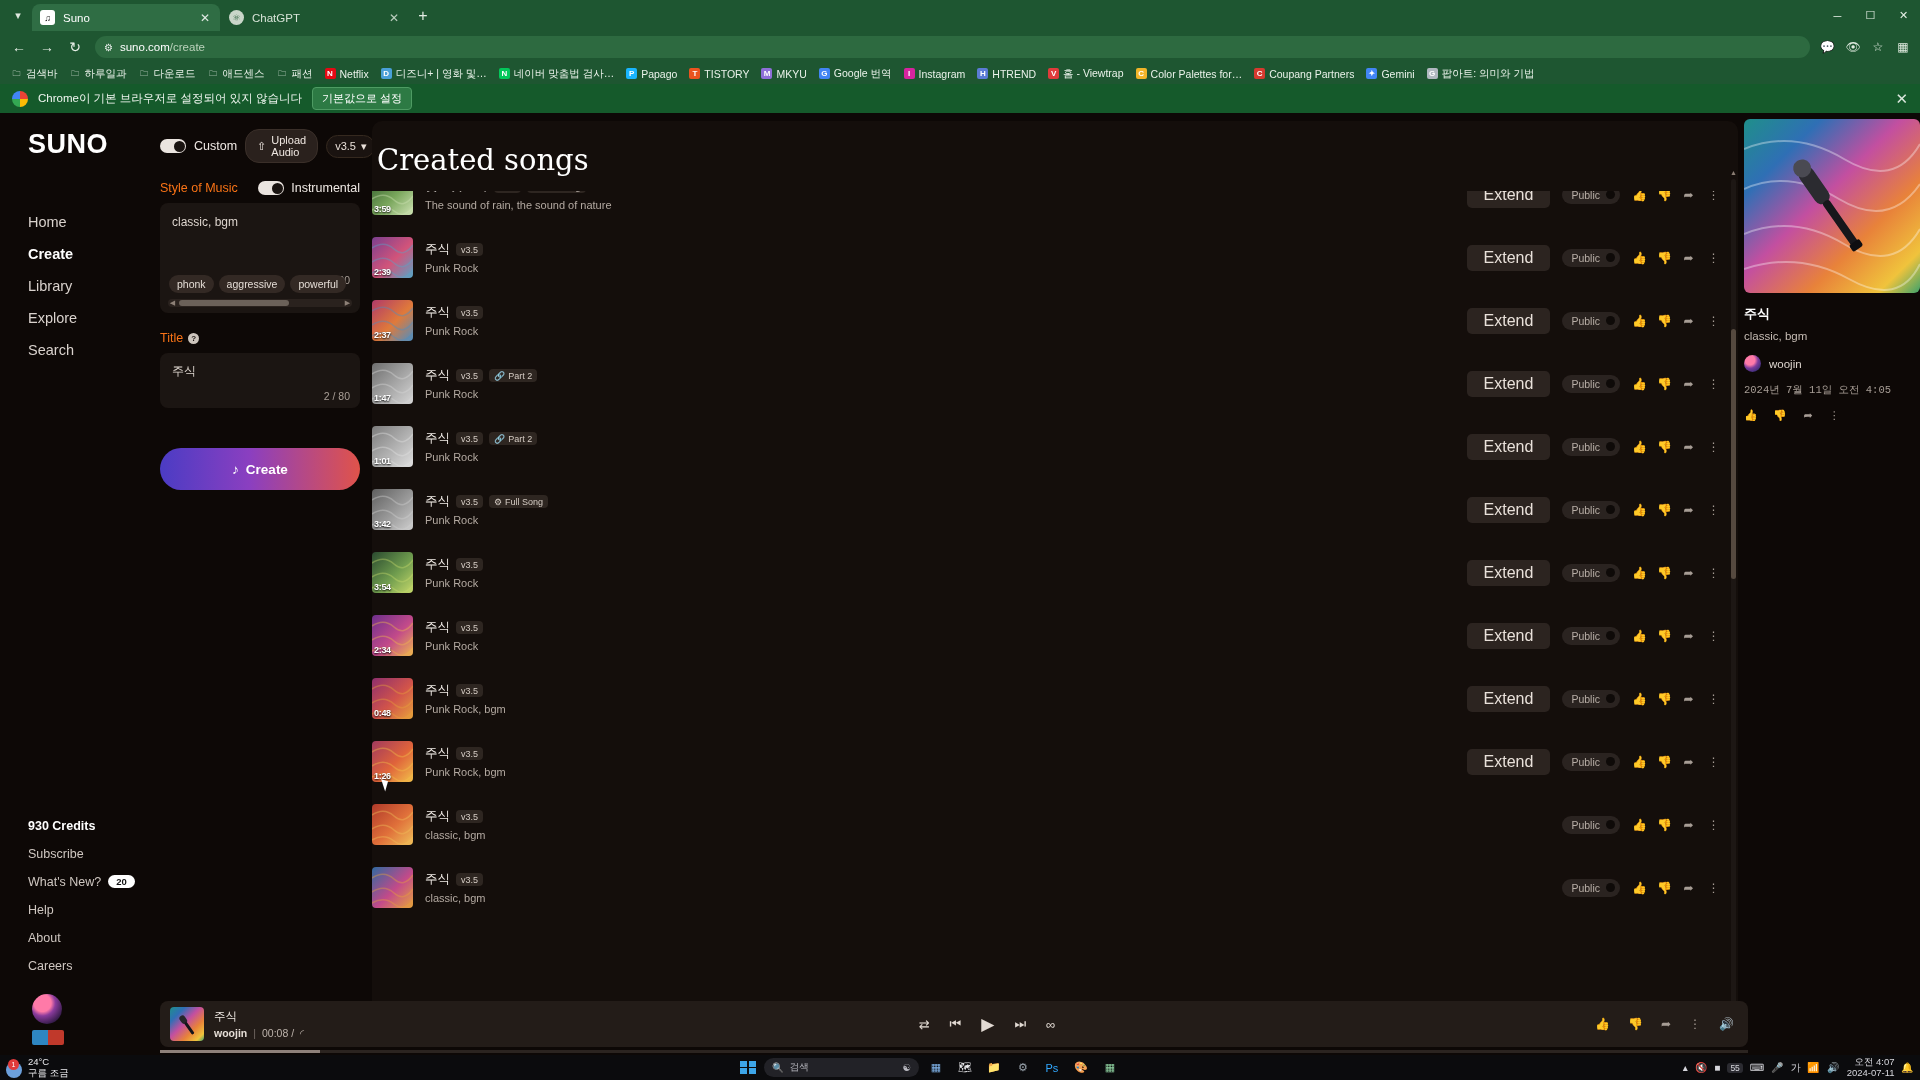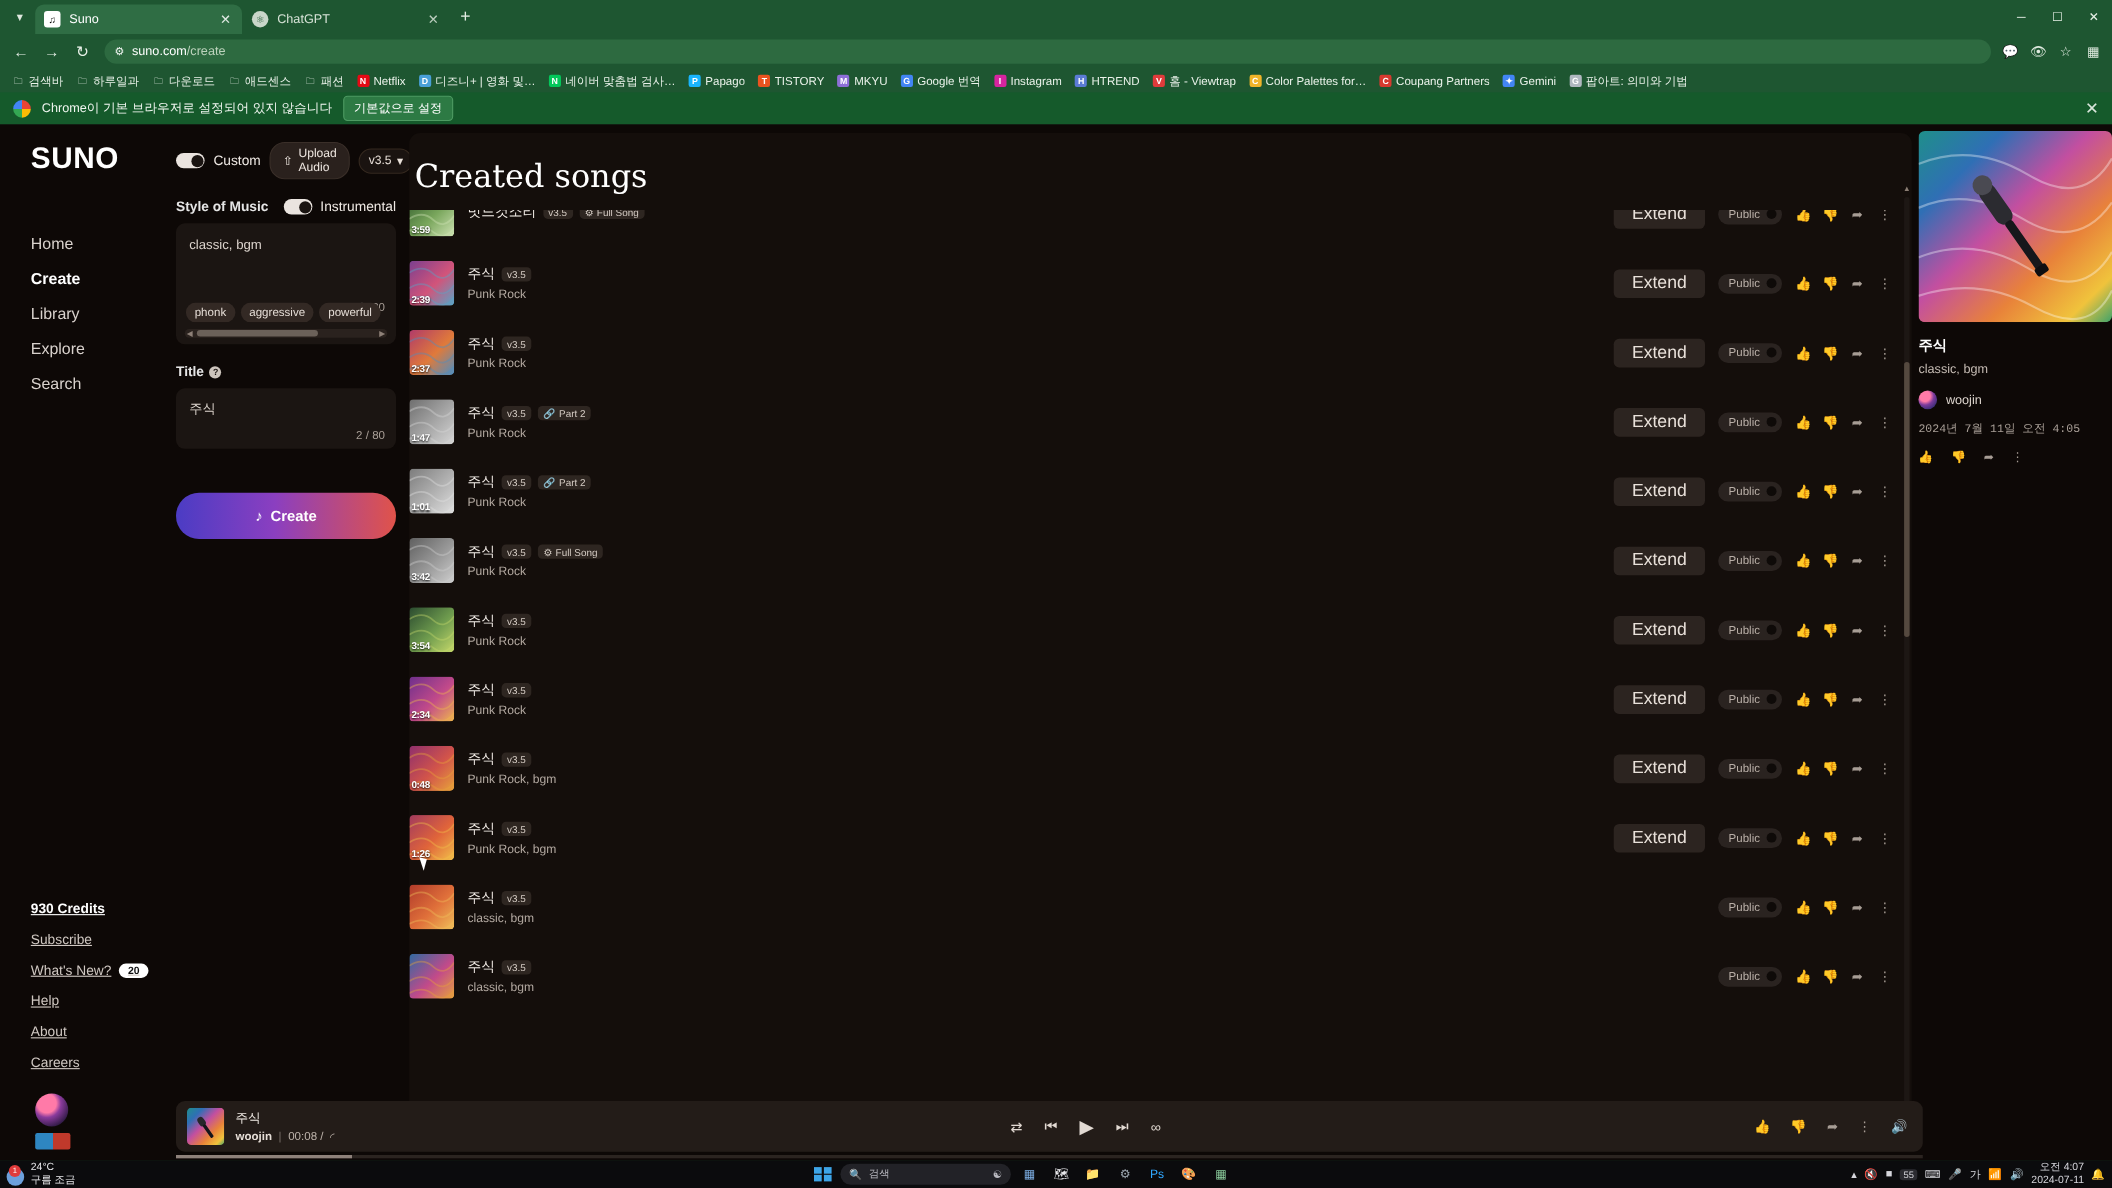--- a/index.html
+++ b/index.html
@@ -70,41 +70,41 @@
 
   
   .page { flex: 1; background: #0d0806; display: flex; overflow: hidden; position: relative; }
 
   
   .leftnav { width: 160px; flex: none; padding: 16px 0 0 28px; display: flex; flex-direction: column; }
   .logo { font-family: "Liberation Sans", sans-serif; font-weight: 700; font-size: 27px; letter-spacing: .5px; margin-bottom: 46px; }
   .nav-item { font-size: 14.5px; color: #d9d2cd; padding: 8px 0; }
   .nav-item.active { color: #fff; font-weight: 600; }
   .nav-spacer { flex: 1; }
-  .foot-item { font-size: 12.5px; color: #cfc7c1; padding: 7px 0; display: flex; align-items: flex-end; gap: 7px; text-decoration: underline; }
+  .foot-item { font-size: 12.5px; color: #cfc7c1; padding: 7px 0; display: flex; align-items: flex-start; gap: 7px; }
   .foot-item.bold { font-weight: 700; color: #fff; }
   .badge-new { background: #fff; color: #111; border-radius: 10px; font-size: 9.5px; font-weight: 700;
      padding: 1px 8px; min-width: 18px; text-align: center; }
   .avatar-orb { width: 30px; height: 30px; border-radius: 50%; margin: 14px 0 6px 4px;
      background: radial-gradient(circle at 35% 30%, #ff7aa8 0 30%, #8a3b9c 45%, #2b1840 80%); }
   .taskbtn { width: 32px; height: 15px; background: linear-gradient(90deg,#2e86c1 50%, #c0392b 50%);
      border-radius: 2px; margin-left: 4px; font-size: 8px; display: flex; align-items: center; justify-content: center; }
 
   
   .createpanel { width: 200px; flex: none; padding: 16px 0 0 0; }
   .cp-row { display: flex; align-items: center; gap: 8px; margin-bottom: 18px; }
   .toggle { width: 26px; height: 14px; border-radius: 8px; background: #eae4df; position: relative; flex: none; }
   .toggle .knob { width: 11px; height: 11px; border-radius: 50%; background: #1a1411; position: absolute; top: 1.5px; right: 1.5px; }
   .cp-label { font-size: 12.5px; color: #efe9e4; }
   .upload-btn { background: #2a211d; border: 1px solid #3a2f29; border-radius: 14px; padding: 4px 11px;
      font-size: 11px; display: flex; align-items: center; gap: 5px; color: #eee6e0; }
   .ver-btn { background: #1a1310; border: 1px solid #35291f; border-radius: 13px; padding: 4px 8px;
      font-size: 11px; display: flex; align-items: center; gap: 5px; color: #e9e0d9; margin-left: auto; }
   .sec-head { display: flex; align-items: center; margin-bottom: 8px; }
-  .sec-title { font-size: 12.5px; font-weight: 700; color: #e5e5e5; text-align: center; }
+  .sec-title { font-size: 12.5px; font-weight: 400; color: #f97316; text-align: center; }
   .sec-right { margin-left: auto; display: flex; align-items: center; gap: 7px; }
   .textbox { background: #1b1512; border-radius: 8px; height: 110px; position: relative; padding: 12px 12px 0 12px; }
   .textbox .val { font-size: 12px; color: #ddd5ce; }
   .counter { position: absolute; right: 10px; bottom: 27px; font-size: 10.5px; color: #a99f97; }
   .tagrow { position: absolute; left: 9px; right: 9px; bottom: 20px; display: flex; gap: 5px; overflow: hidden; }
   .tag { background: #332924; border-radius: 11px; padding: 3px 8px; font-size: 10.5px; color: #e4dcd5; white-space: nowrap; flex: none; }
   .hscroll { position: absolute; left: 8px; right: 8px; bottom: 6px; height: 8px; background: #2a221e; border-radius: 4px;
      display: flex; align-items: center; }
   .hscroll .arrow { width: 9px; text-align: center; font-size: 7px; color: #8d8077; }
   .hscroll .thumb { height: 6px; background: #6b6159; border-radius: 3px; width: 110px; margin-left: 2px; }
@@ -439,20 +439,21 @@
               </svg><div class="dur">3:59</div></div>
             <div class="song-meta">
               <div class="song-top">
                 <span class="song-name">빗드것소리</span>
                 <span class="chip">v3.5</span>
                 <span class="chip icon-chip">
                   <span>⚙</span>
                   <span>Full Song</span>
                 </span>
               </div>
+              <div class="song-sub">The sound of rain, the sound of nature</div>
             </div>
             <div class="row-actions">
               <div class="extend-btn">Extend</div>
               <div class="public-pill">
                 <span>Public</span>
                 <span class="dot"></span>
               </div>
               <span class="ic">👍</span>
               <span class="ic">👎</span>
               <span class="ic">➦</span>

